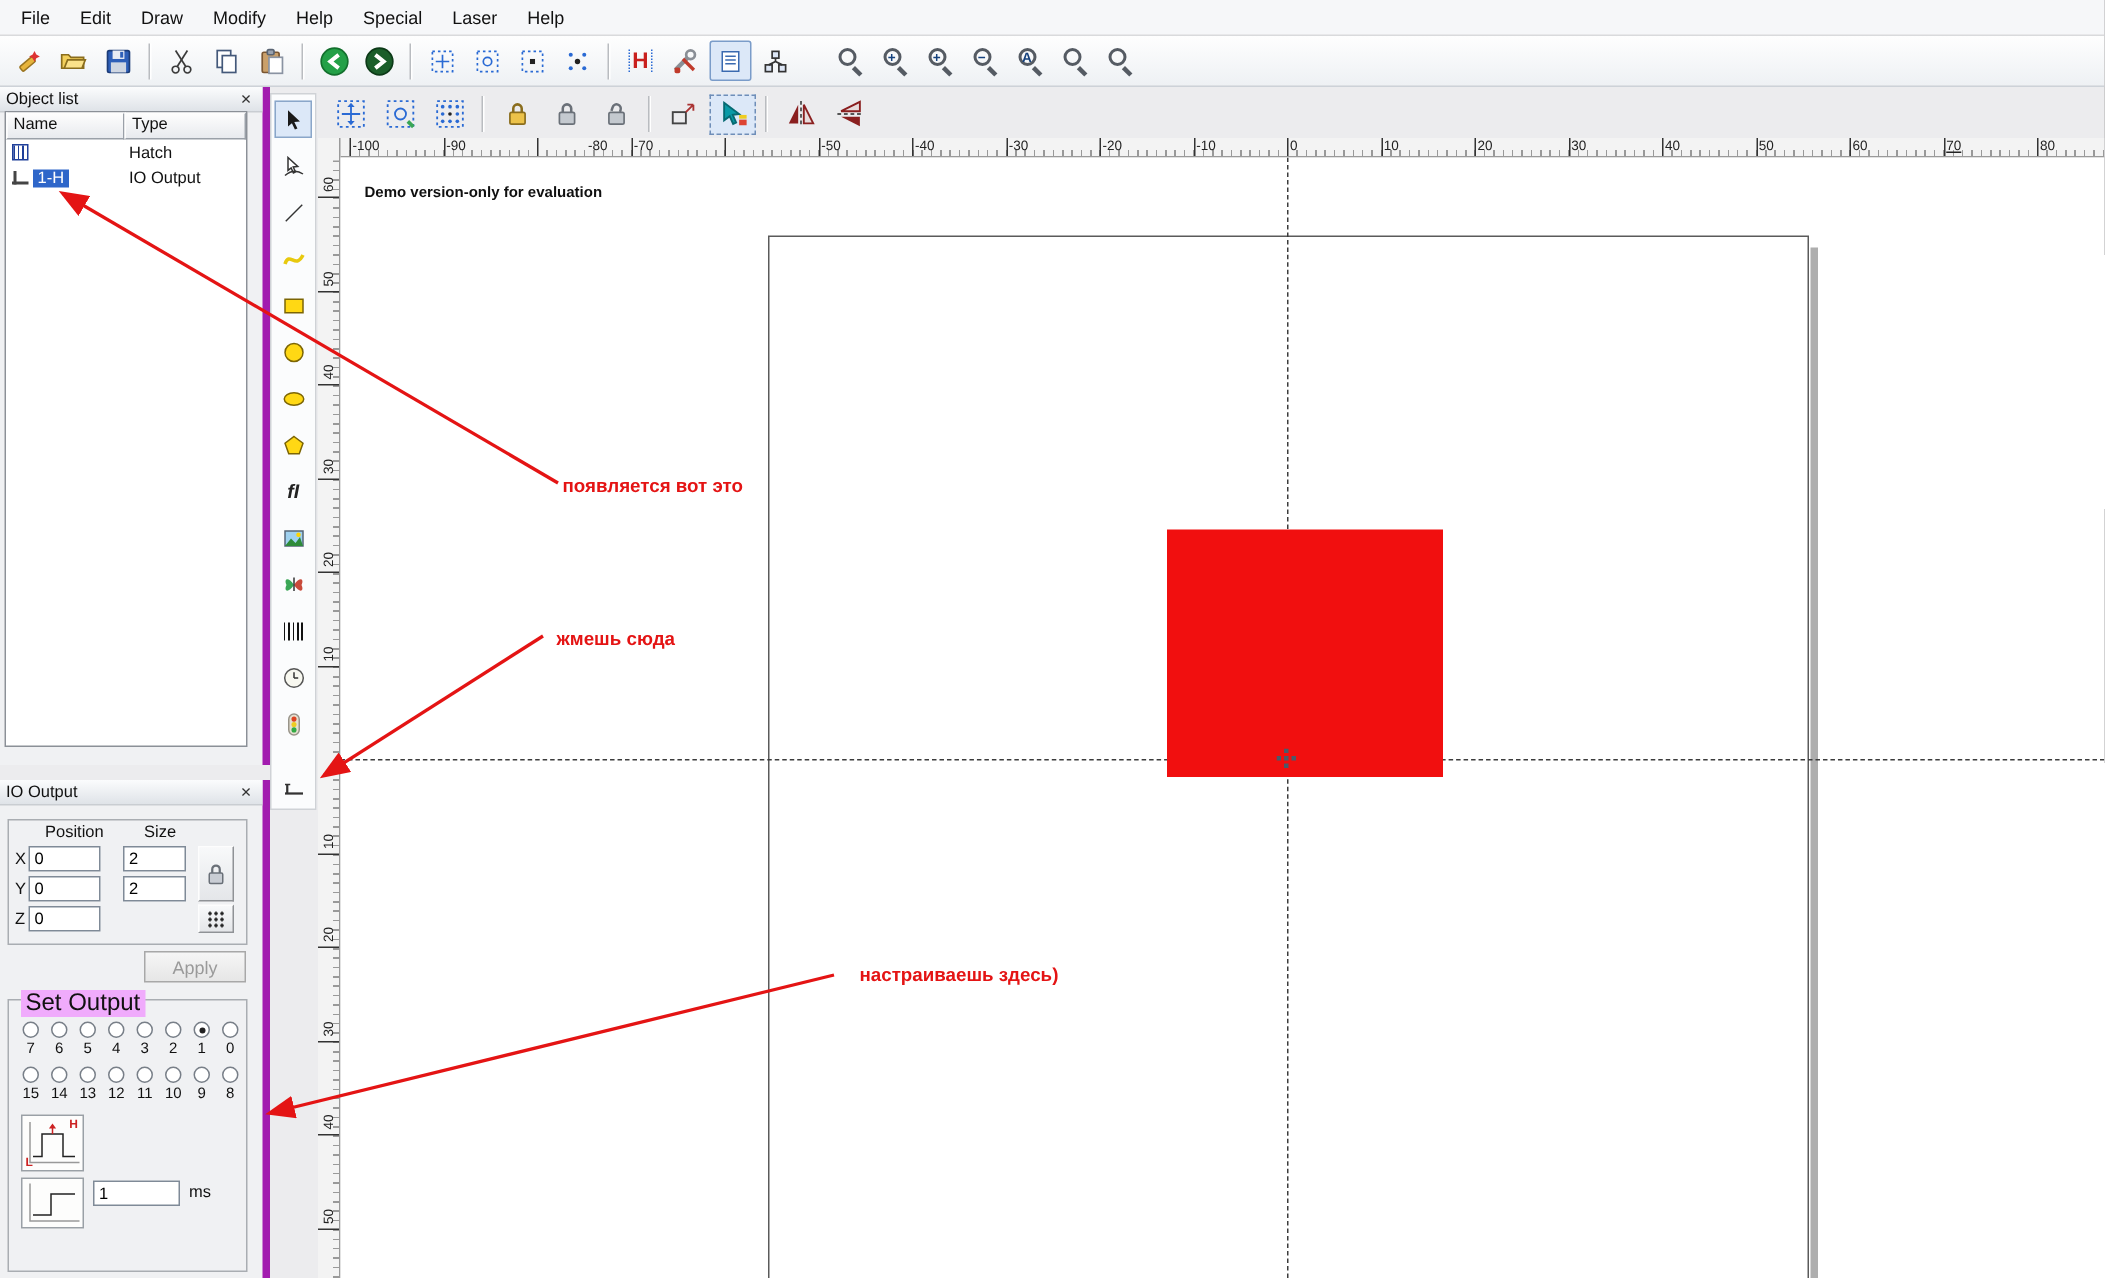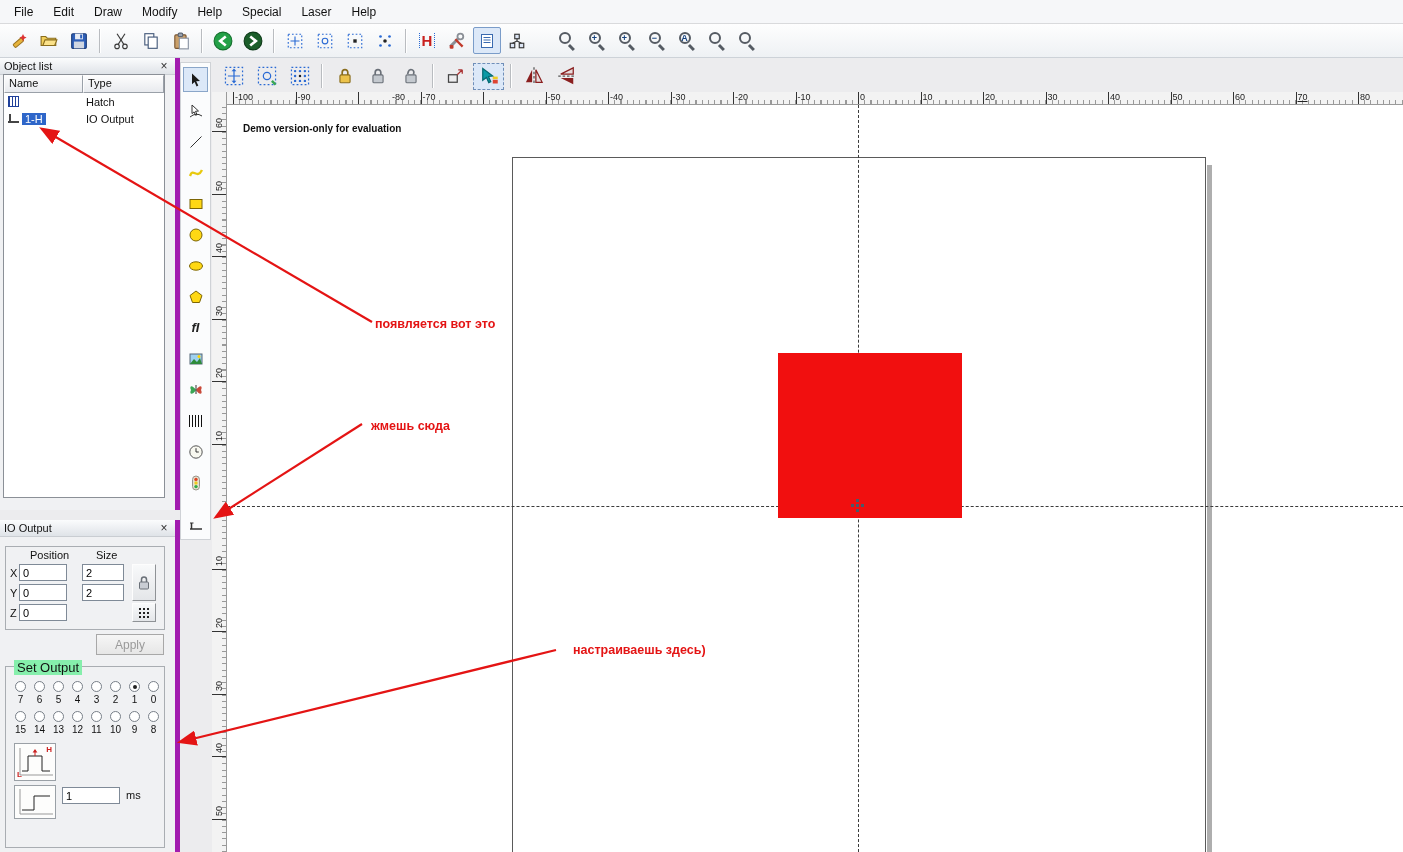--- a/index.html
+++ b/index.html
@@ -49,21 +49,21 @@
   .row-type{position:absolute;left:82px}
 
   
   .pos-box{position:absolute;left:5px;top:26px;width:160px;height:84px;border:1px solid #a9adb2}
   .flabel{position:absolute;font-size:11px}
   .tin{position:absolute;border:1px solid #7f8a97;background:#fff;font:11px "Liberation Sans",sans-serif;padding:0 3px;height:17px}
   .btn3d{position:absolute;border:1px solid #8f9296;border-top-color:#fdfdfd;border-left-color:#fdfdfd;background:linear-gradient(#f8f9fa,#e4e6e9);display:flex;align-items:center;justify-content:center}
   .dots9{width:12px;height:12px;background-image:radial-gradient(circle,#222 0 1px,transparent 1.2px);background-size:4px 4px}
   .apply-btn{position:absolute;left:96px;top:114px;width:68px;height:21px;border:1px solid #a8a8a8;background:linear-gradient(#f6f6f6,#e6e6e6);color:#9a9a9a;font:12px "Liberation Sans",sans-serif}
   .grp{position:absolute;left:5px;top:146px;width:160px;height:182px;border:1px solid #a9adb2}
-  .grp-title{position:absolute;top:-7px;left:8px;background:#86efac;padding:0 3px;font-size:13px}
+  .grp-title{position:absolute;top:-7px;left:8px;background:#f0abfc;padding:0 3px;font-size:16px}
   .radio-row{position:absolute;left:5px;display:flex}
   .radio-cell{width:19px;display:flex;flex-direction:column;align-items:center;gap:2px}
   .radio{width:11px;height:11px;border:1px solid #787f88;border-radius:50%;background:#fff;position:relative}
   .radio.on::after{content:"";position:absolute;left:3px;top:3px;width:4px;height:4px;border-radius:50%;background:#222}
   .radio-lab{font-size:10px}
   .pulse-box{position:absolute;border:1px solid #9aa0a6;background:#fdfdfc}
   .pl-h{position:absolute;top:1px;right:3px;color:#c22;font-size:8px;font-weight:bold}
   .pl-l{position:absolute;bottom:1px;left:2px;color:#c22;font-size:8px;font-weight:bold}
 
   

